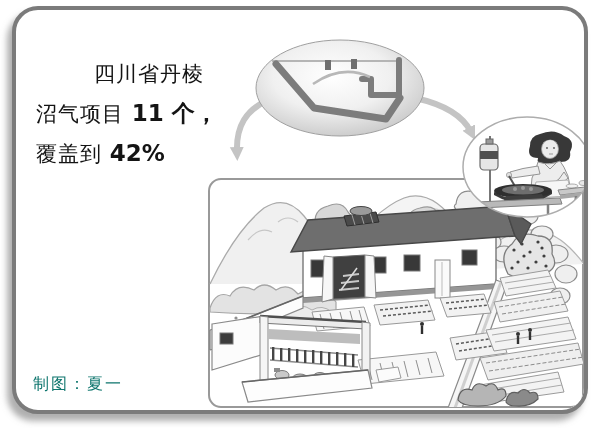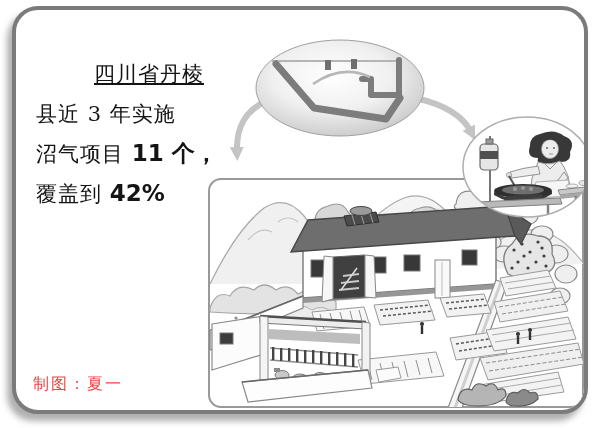--- a/index.html
+++ b/index.html
@@ -1,39 +1,38 @@
 <!DOCTYPE html>
 <html><head>
 <meta charset="utf-8">
 <style>
   html,body{margin:0;padding:0;width:600px;height:428px;background:#fff;overflow:hidden;}
   .frame{position:absolute;left:12px;top:6px;width:568px;height:400px;border:4px solid #7b7b7b;
          border-radius:26px;background:#fff;box-shadow:-5px 7px 6px rgba(110,110,110,.55);overflow:hidden;}
   .intro{position:absolute;left:20px;top:44px;width:230px;font-family:"DejaVu Serif","Liberation Serif",serif;
          font-size:21px;line-height:39px;color:#141414;letter-spacing:1px;}
-  .intro .line:first-child{text-indent:58px;text-decoration:underline;}
+  .intro .line:first-child{text-indent:58px;}
   .intro b{font-family:"DejaVu Sans","Liberation Sans",sans-serif;font-size:23px;letter-spacing:0;font-weight:700;}
   .pit-wrap{position:absolute;left:234px;top:28px;width:176px;}
   .pit-label{margin-top:4px;text-align:center;font-family:"DejaVu Sans","Liberation Sans",sans-serif;
              font-size:15px;font-weight:700;color:#111;letter-spacing:7px;text-indent:7px;}
   .credit{position:absolute;left:17px;top:364px;font-family:"DejaVu Serif","Liberation Serif",serif;
-          font-size:16px;color:#ef4444;letter-spacing:2px;}
+          font-size:16px;color:#0f766e;letter-spacing:2px;}
   svg{position:absolute;display:block;}
   #arrows{left:194px;top:78px;}
   #farm{left:192px;top:168px;}
   #inset{left:444px;top:104px;}
 </style>
 </head>
 <body>
 
 <div class="frame">
 
   <div class="intro">
     <div class="line"><span>四川省丹棱</span><b></b></div>
-    <div class="line"><span>县近 3 年实施</span><b></b></div>
     <div class="line"><span>沼气项目 </span><b>11 个，</b></div>
     <div class="line"><span>覆盖到 </span><b>42%</b></div>
   </div>
 
   <svg id="arrows" width="300" height="92" viewBox="0 0 300 92">
     <defs>
       <marker id="ah" markerUnits="userSpaceOnUse" markerWidth="20" markerHeight="20" refX="5" refY="7" orient="auto">
         <path d="M0,0 L14,7 L0,14 Z" fill="#c4c4c4"></path>
       </marker>
     </defs>

